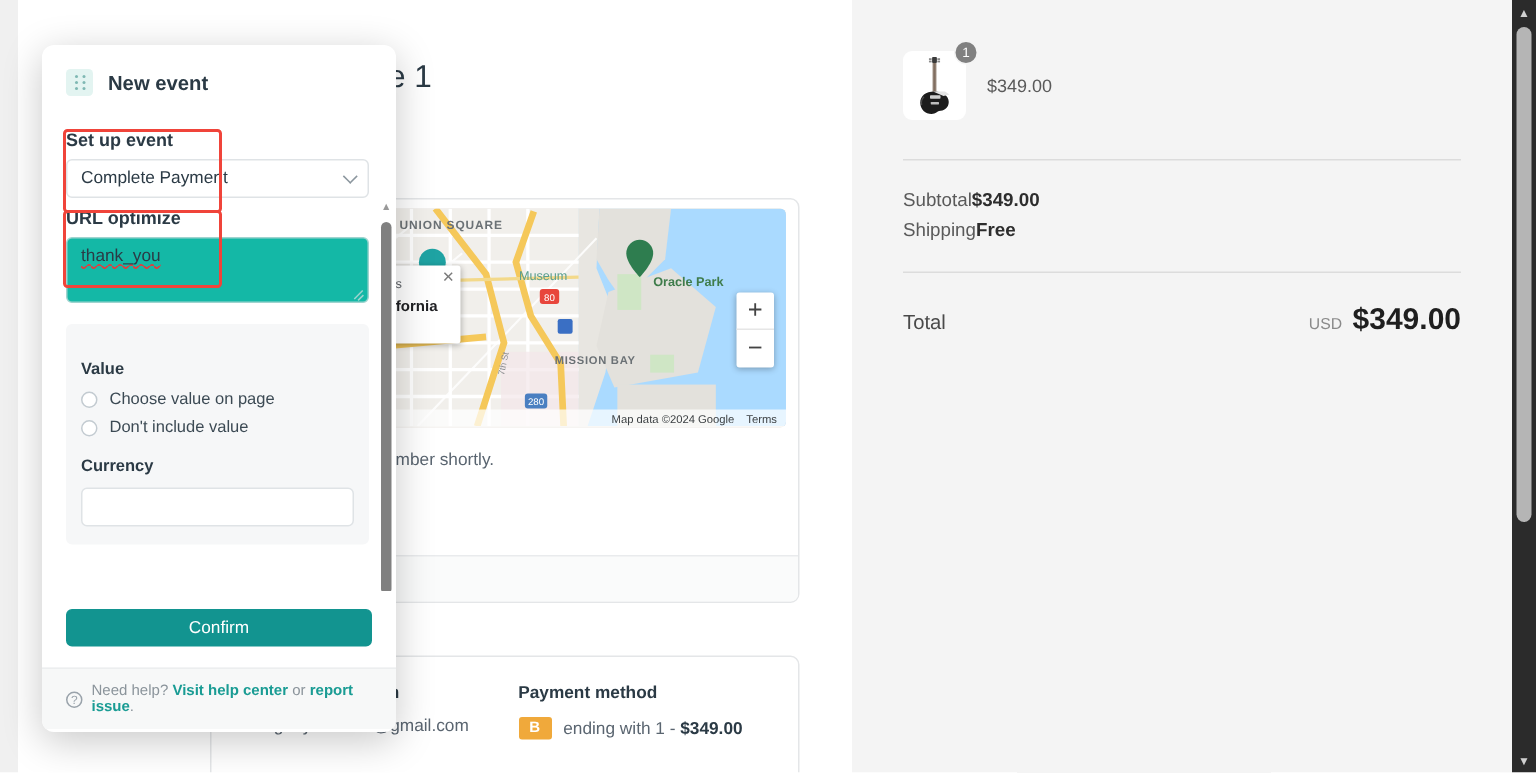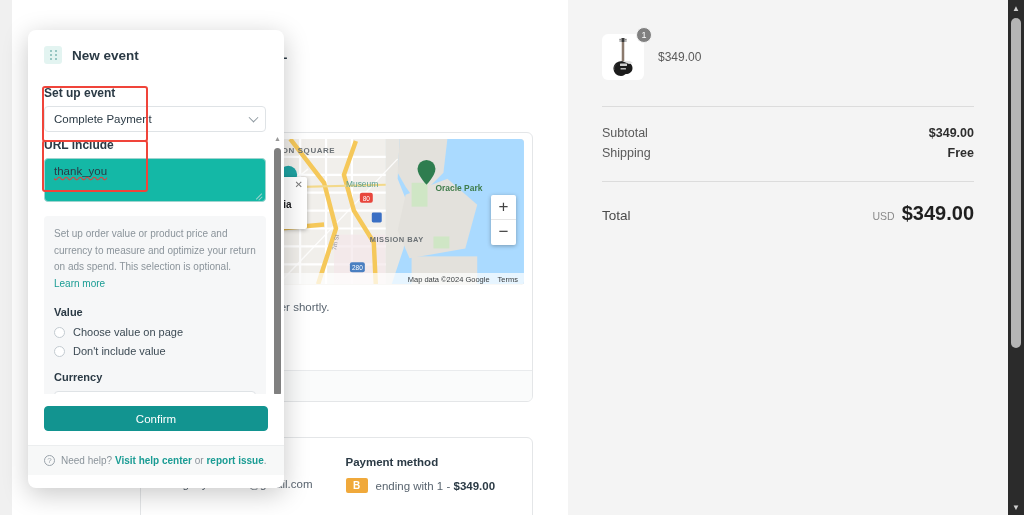--- a/index.html
+++ b/index.html
@@ -111,21 +111,21 @@
     position: absolute; right: -8px; top: -7px; width: 16px; height: 16px;
     border-radius: 50%; background: #808080; color: #fff; font-size: 9px;
     display: flex; align-items: center; justify-content: center;
     border: 1.5px solid #f4f4f4;
   }
   .sum-name { font-size: 12.5px; color: #5a5a5a; flex: 1; }
   .sum-price { font-size: 12px; color: #5a5a5a; }
   .sum-rule { height: 1px; background: #dcdcdc; }
   .sum-lines { padding: 16px 0 18px 0; }
   .sum-line {
-    display: flex; justify-content: space-between; align-items: baseline;
+    display: flex; justify-content: flex-start; align-items: baseline;
     font-size: 12.5px; color: #5a5a5a; padding: 3px 0;
   }
   .sum-line .v { font-weight: 700; color: #2d2d2d; font-size: 12.5px; }
   .sum-total {
     display: flex; justify-content: space-between; align-items: baseline;
     padding-top: 20px;
   }
   .sum-total .label { font-size: 13.5px; color: #4a4a4a; }
   .sum-total .right { display: flex; align-items: baseline; gap: 7px; }
   .sum-total .cur { font-size: 10.5px; color: #8a8a8a; }
@@ -147,21 +147,21 @@
     position: absolute; left: 3px; top: 18px; width: 10px; height: 330px;
     background: #b5b5b5; border-radius: 5px;
   }
   .page-gutter {
     position: absolute; right: 16px; top: 0; width: 8px; height: 515px;
     background: #f5f5f5;
   }
 
   
   .modal {
-    position: absolute; left: 28px; top: 30px; width: 256px; height: 458px;
+    position: absolute; left: 28px; top: 30px; width: 236px; height: 458px;
     background: #ffffff; border-radius: 8px;
     box-shadow: 0 6px 26px rgba(0,0,0,.22);
     overflow: hidden;
   }
   .modal-head {
     display: flex; align-items: center; gap: 10px;
     padding: 16px 16px 12px 16px;
   }
   .drag-handle {
     width: 18px; height: 18px; border-radius: 3px; background: #e3f4f1;
@@ -477,30 +477,27 @@
       <span class="modal-title">New event</span>
     </div>
 
     <div class="modal-body">
       <div class="field-label">Set up event</div>
       <div class="select">
         <span>Complete Payment</span>
         <span class="chev"></span>
       </div>
 
-      <div class="field-label">URL include</div>
+      <div class="field-label">URL optimize</div>
       <div class="textarea">
         <span class="spell">thank_you</span>
         <span class="resize-grip"></span>
       </div>
 
       <div class="note-box">
-        <div class="note-txt">
-          <span>Set up order value or product price and currency to measure and optimize your return on ads spend. This selection is optional. </span><a href="#">Learn more</a>
-        </div>
 
         <div class="note-h">Value</div>
         <div class="radio-row">
           <span class="radio"></span>
           <span class="radio-lbl">Choose value on page</span>
         </div>
         <div class="radio-row">
           <span class="radio"></span>
           <span class="radio-lbl">Don't include value</span>
         </div>

